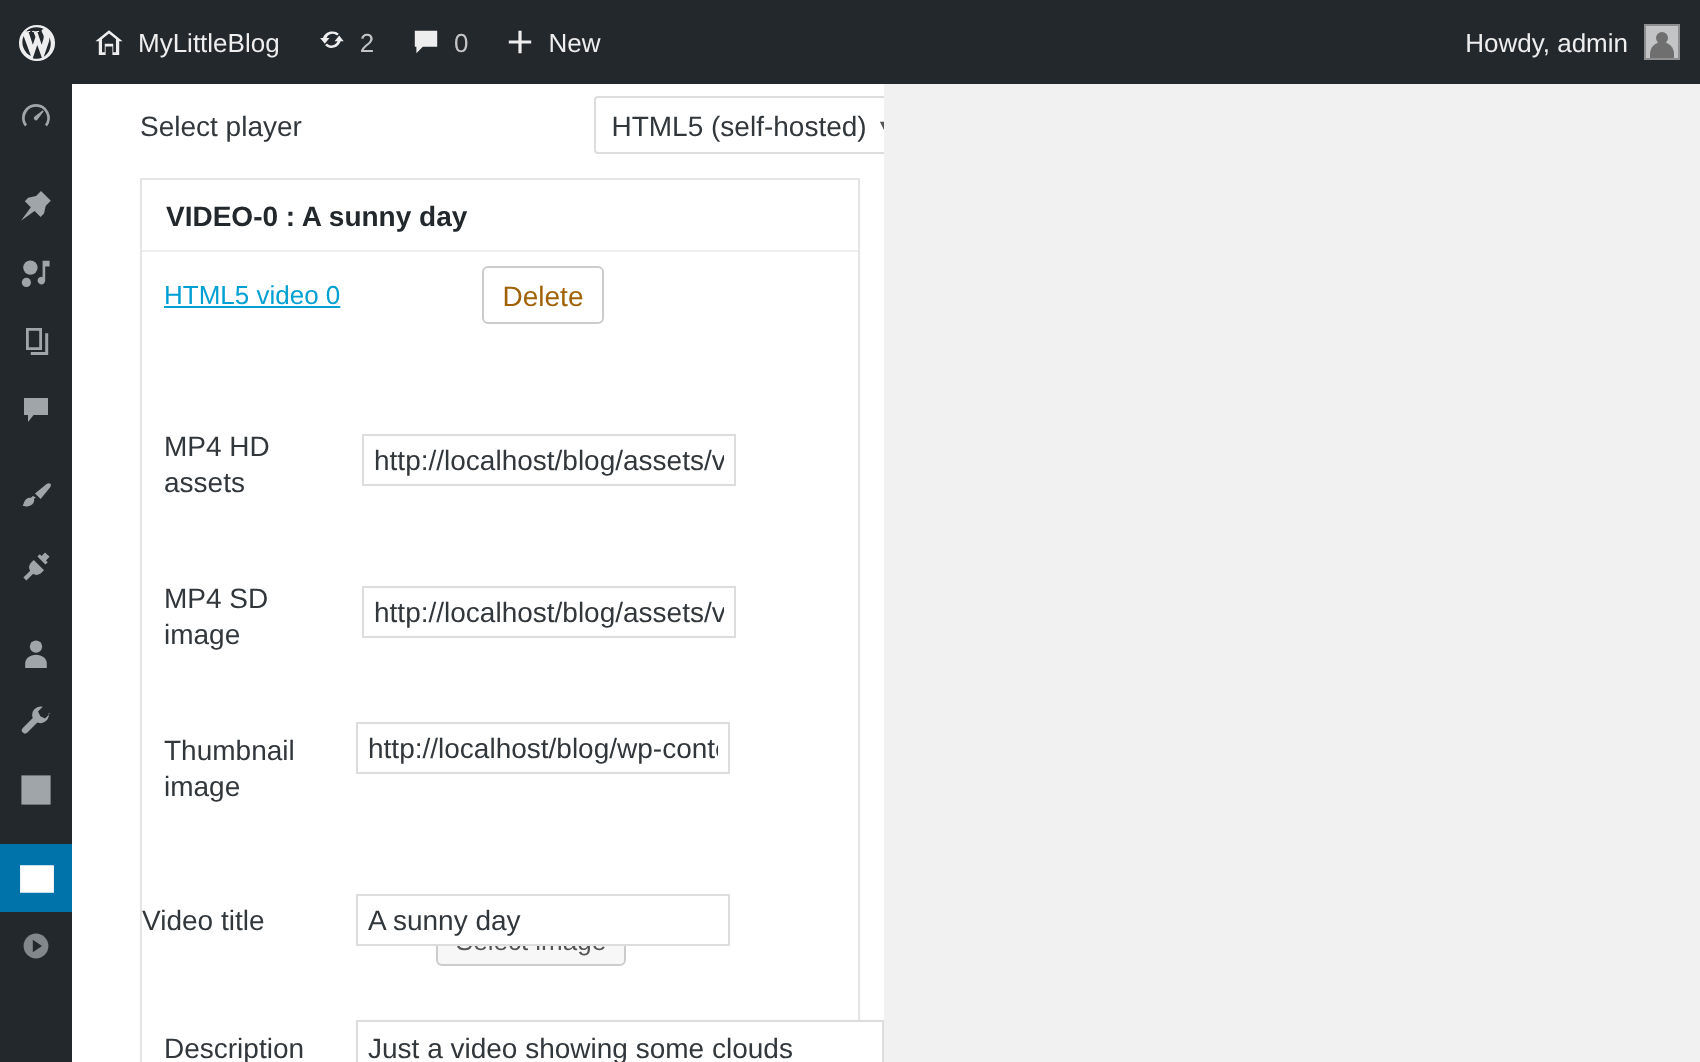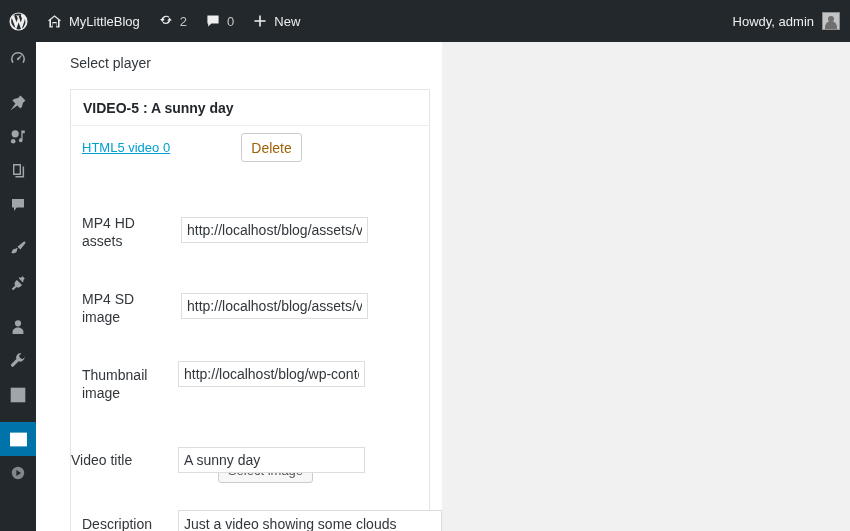--- a/index.html
+++ b/index.html
@@ -345,24 +345,28 @@
       </svg>
     </span>
   </div>
 </div>
 
 <div id="content">
   <div id="content-inner">
 
     <div class="row-player">
       <div class="label-player">Select player</div>
+      <div class="select-box">
+        <span class="sel-val">HTML5 (self-hosted)</span>
+        <span class="caret">▼</span>
+      </div>
     </div>
 
     <div class="panel">
-      <div class="panel-head">VIDEO-5 : A sunny day</div>
+      <div class="panel-head">VIDEO-0 : A sunny day</div>
 
       <div class="panel-body">
 
         <a class="vid-link" href="#">HTML5 video 0</a>
 
         <button class="btn btn-delete">Delete</button>
 
         <div class="f-label" style="left:11px; top:88px;">MP4 HD assets</div>
         <input class="f-input" style="left: 110px; top: 91px; width: 187px;" type="text" value="http://localhost/blog/assets/video/clouds-hd.mp4">
 

